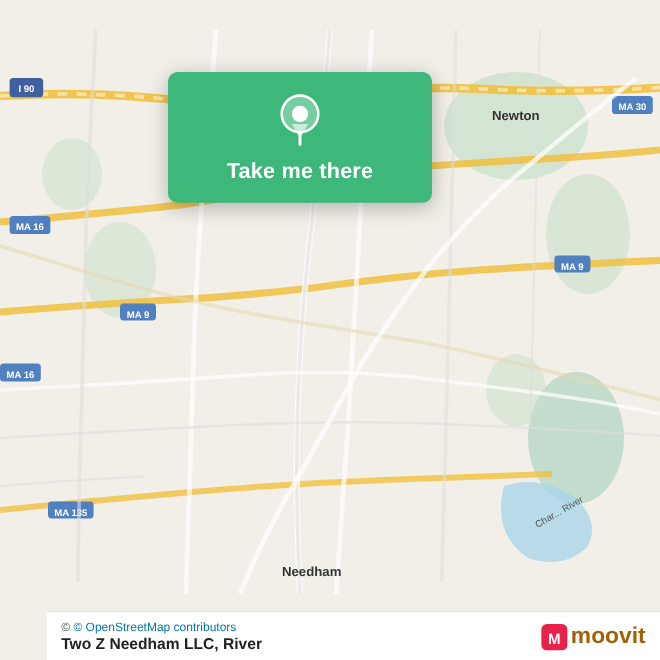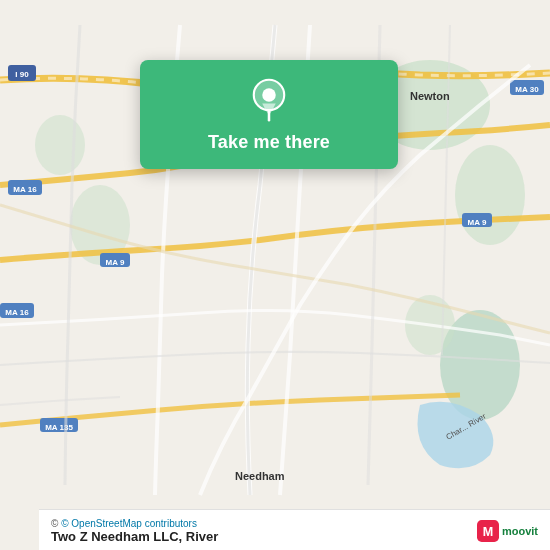--- a/index.html
+++ b/index.html
@@ -32,21 +32,21 @@
       inset: 0;
       width: 100%;
       height: 100%;
     }
 
     
     .location-card {
       position: absolute;
       top: 60px;
       left: 140px;
-      width: 258px;
+      width: 220px;
       background: #3db87a;
       border-radius: 8px;
       padding: 18px 20px 16px 20px;
       display: flex;
       flex-direction: column;
       align-items: center;
       box-shadow: 0 4px 16px rgba(0,0,0,0.25);
     }
 
     .pin-icon {
@@ -101,23 +101,23 @@
       color: #222;
     }
 
     .moovit-logo {
       display: flex;
       align-items: center;
       gap: 3px;
     }
 
     .moovit-text {
-      font-size: 11px;
+      font-size: 19px;
       font-weight: 700;
-      color: #15803d;
+      color: #a16207;
     }
 
     .moovit-icon {
       width: 22px;
       height: 22px;
     }
   </style>
 </head>
 <body>
 

